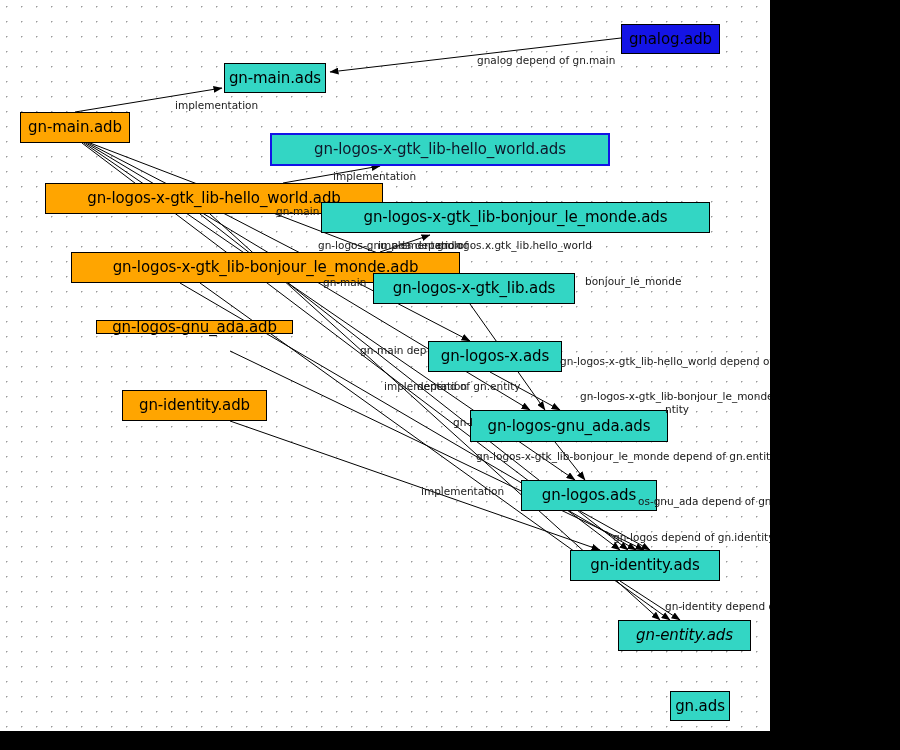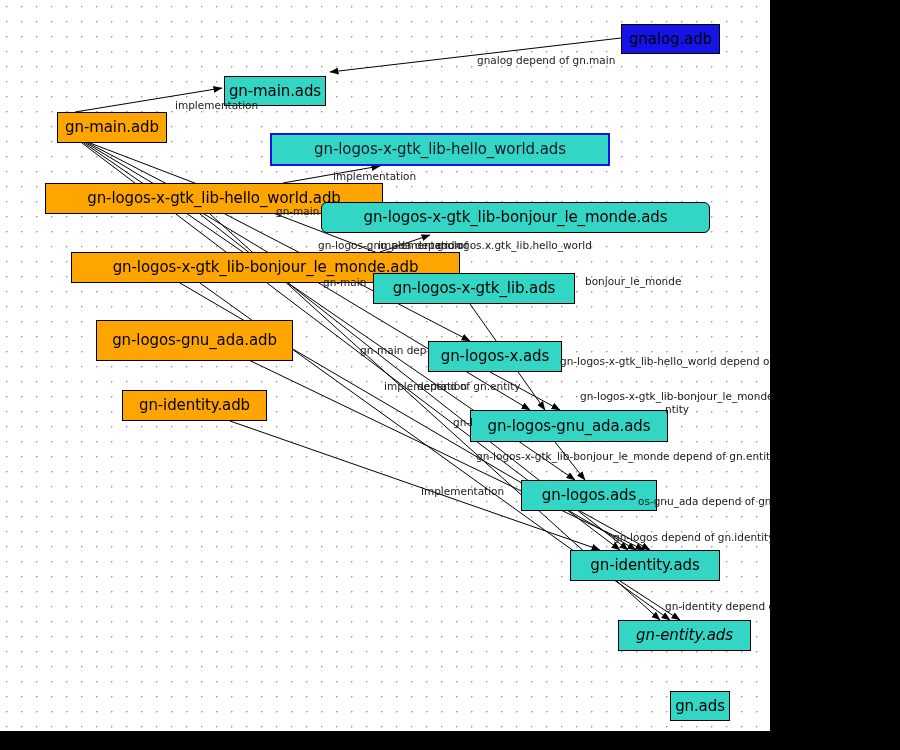--- a/index.html
+++ b/index.html
@@ -133,42 +133,42 @@
           <line x1="555" y1="442" x2="585" y2="480" stroke="#000000" stroke-width="1" marker-end="url(#arrowhead)"></line>
           <line x1="580" y1="511" x2="650" y2="550" stroke="#000000" stroke-width="1" marker-end="url(#arrowhead)"></line>
           <line x1="620" y1="581" x2="680" y2="620" stroke="#000000" stroke-width="1" marker-end="url(#arrowhead)"></line>
         </g>
     </svg>
 
     <div id="node-group">
         <div class="node body selected-fill" style="left: 621px; top: 24px; width: 99px; height: 30px;">
           <span>gnalog.adb</span>
         </div>
-        <div class="node spec" style="left: 224px; top: 76px; width: 102px; height: 30px;">
+        <div class="node spec" style="left: 224px; top: 63px; width: 102px; height: 30px;">
           <span>gn-main.ads</span>
         </div>
-        <div class="node body" style="left: 20px; top: 112px; width: 110px; height: 31px; margin-left: 37px;">
+        <div class="node body" style="left: 20px; top: 112px; width: 110px; height: 31px;">
           <span>gn-main.adb</span>
         </div>
         <div class="node spec selected-outline" style="left: 270px; top: 133px; width: 340px; height: 33px;">
           <span>gn-logos-x-gtk_lib-hello_world.ads</span>
         </div>
         <div class="node body" style="left: 45px; top: 183px; width: 338px; height: 31px;">
           <span>gn-logos-x-gtk_lib-hello_world.adb</span>
         </div>
-        <div class="node spec" style="left: 321px; top: 202px; width: 389px; height: 31px; border-radius: 6px;">
+        <div class="node spec" style="left: 321px; top: 202px; width: 389px; height: 31px;">
           <span>gn-logos-x-gtk_lib-bonjour_le_monde.ads</span>
         </div>
         <div class="node body" style="left: 71px; top: 252px; width: 389px; height: 31px;">
           <span>gn-logos-x-gtk_lib-bonjour_le_monde.adb</span>
         </div>
         <div class="node spec" style="left: 373px; top: 273px; width: 202px; height: 31px; align-items: center;">
           <span>gn-logos-x-gtk_lib.ads</span>
         </div>
-        <div class="node body" style="left: 96px; top: 320px; width: 197px; height: 41px;">
+        <div class="node body" style="left: 96px; top: 320px; width: 197px; height: 14px;">
           <span>gn-logos-gnu_ada.adb</span>
         </div>
         <div class="node spec" style="left: 428px; top: 341px; width: 134px; height: 31px;">
           <span>gn-logos-x.ads</span>
         </div>
         <div class="node body" style="left: 122px; top: 390px; width: 145px; height: 31px;">
           <span>gn-identity.adb</span>
         </div>
         <div class="node spec" style="left: 470px; top: 410px; width: 198px; height: 32px;">
           <span>gn-logos-gnu_ada.ads</span>

